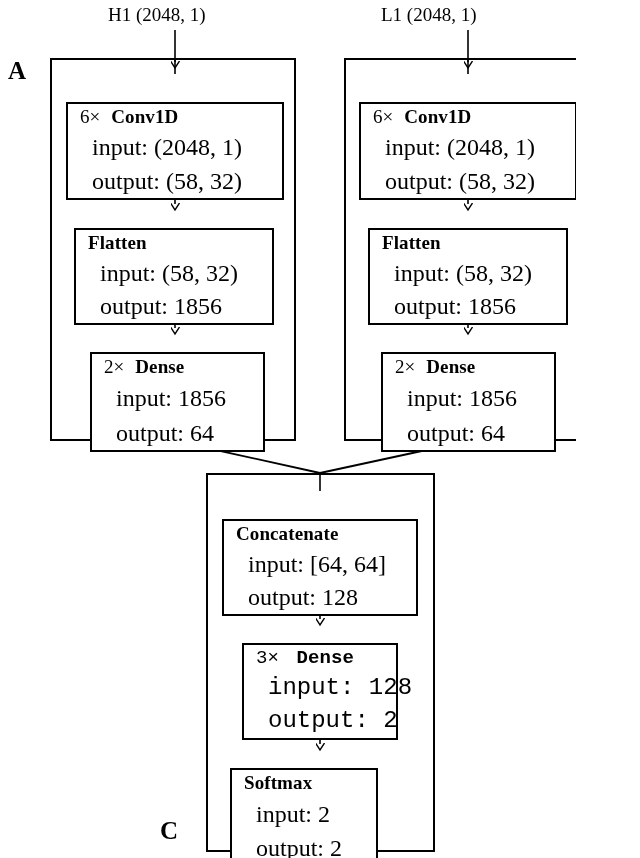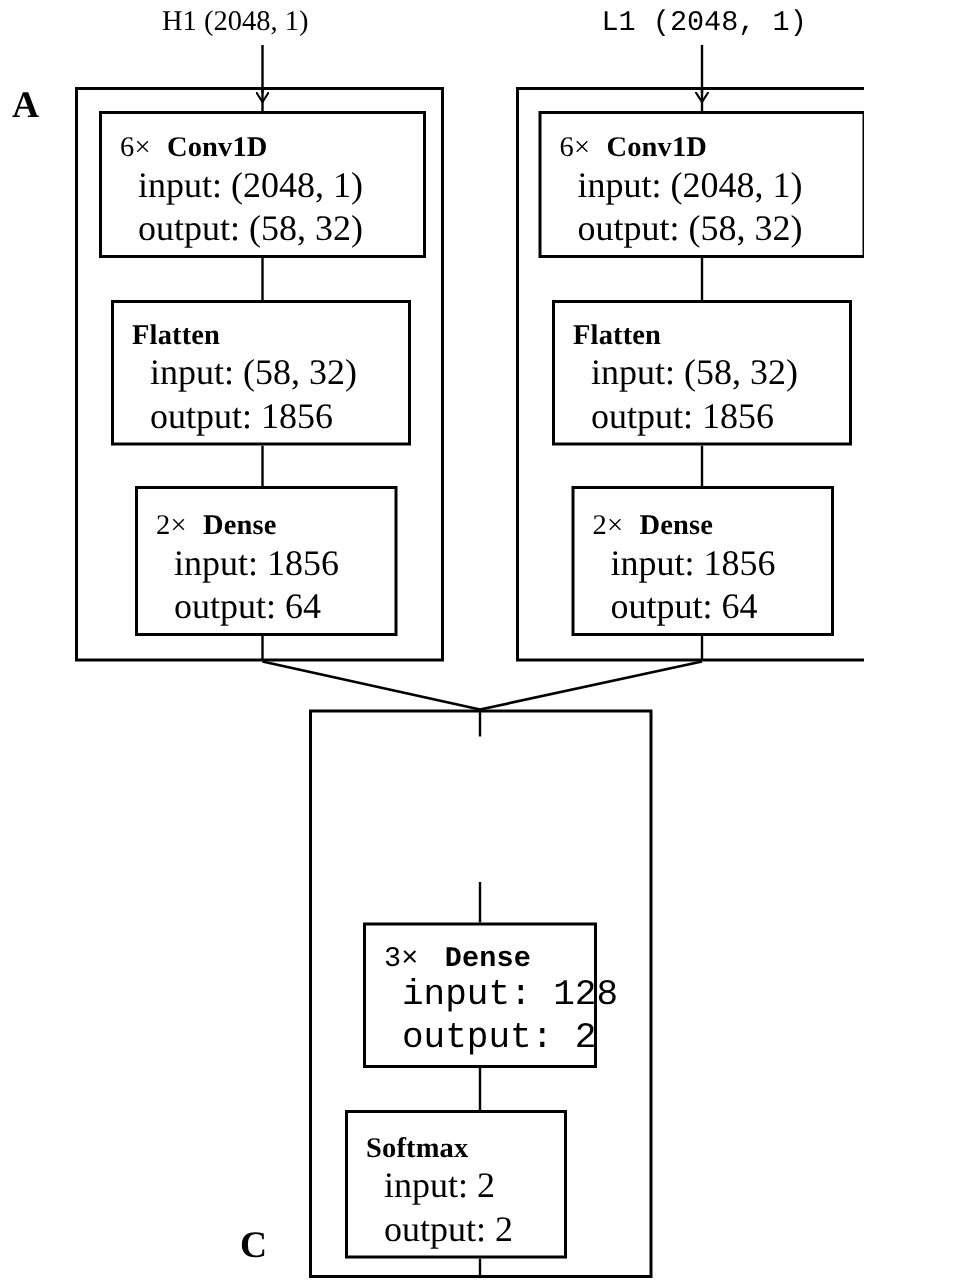--- a/index.html
+++ b/index.html
@@ -26,24 +26,25 @@
   }
 
   
   .node {
     position: absolute;
     border: 2.5px solid #000;
     background: #ffffff;
     box-sizing: border-box;
     display: flex;
     flex-direction: column;
-    justify-content: flex-end;
+    justify-content: space-between;
     align-items: center;
     z-index: 5;
     padding: 2px 6px;
+    margin-top: 28px;
   }
   .node-title {
     font-size: 19px;
     line-height: 1.18;
     white-space: nowrap;
     letter-spacing: 0.1px;
     align-self: flex-start;
     margin-left: 6px;
   }
   .node-title .mult {
@@ -125,21 +126,21 @@
     <line x1="320" y1="473" x2="320" y2="491" stroke="#000" stroke-width="1.6"></line>
 
     <line x1="320" y1="588" x2="320" y2="619" stroke="#000" stroke-width="1.6" marker-end="url(#arrowhead)"></line>
 
     <line x1="320" y1="712" x2="320" y2="744" stroke="#000" stroke-width="1.6" marker-end="url(#arrowhead)"></line>
 
     <line x1="320" y1="839" x2="320" y2="852" stroke="#000" stroke-width="1.6"></line>
   </svg>
 
   <div class="src-label" style="left:108px; top:4px;">H1 (2048, 1)</div>
-  <div class="src-label" style="left:401px; top:4px;font-family:Liberation Mono, monospace;">L1 (2048, 1)</div>
+  <div class="src-label" style="left:381px; top:4px;">L1 (2048, 1)</div>
 
   <div class="panel-letter" style="left:8px; top:58px;">A</div>
   <div class="panel-letter" style="left:614px; top:58px;">B</div>
   <div class="panel-letter" style="left:160px; top:818px;">C</div>
 
   <div class="panel" style="left:50px; top:58px; width:246px; height:383px;"></div>
 
   <div class="node" style="left:66px; top:74px; width:218px; height:98px;">
     <div class="node-title">
       <span class="mult" style="margin-right: 6px;">6×</span>
@@ -227,20 +228,34 @@
       <span>1856</span>
     </div>
     <div class="node-io">
       <span>output:</span>
       <span>64</span>
     </div>
   </div>
 
   <div class="panel" style="left:206px; top:473px; width:229px; height:379px;"></div>
 
+  <div class="node" style="left:222px; top:491px; width:196px; height:97px;">
+    <div class="node-title">
+      
+      <span class="nm">Concatenate</span>
+    </div>
+    <div class="node-io">
+      <span>input:</span>
+      <span>[64, 64]</span>
+    </div>
+    <div class="node-io">
+      <span>output:</span>
+      <span>128</span>
+    </div>
+  </div>
 
   <div class="node" style="left:242px; top:615px; width:156px; height:97px;font-family:Liberation Mono, monospace;">
     <div class="node-title">
       <span class="mult" style="margin-right: 6px;">3×</span>
       <span class="nm">Dense</span>
     </div>
     <div class="node-io">
       <span>input:</span>
       <span>128</span>
     </div>

